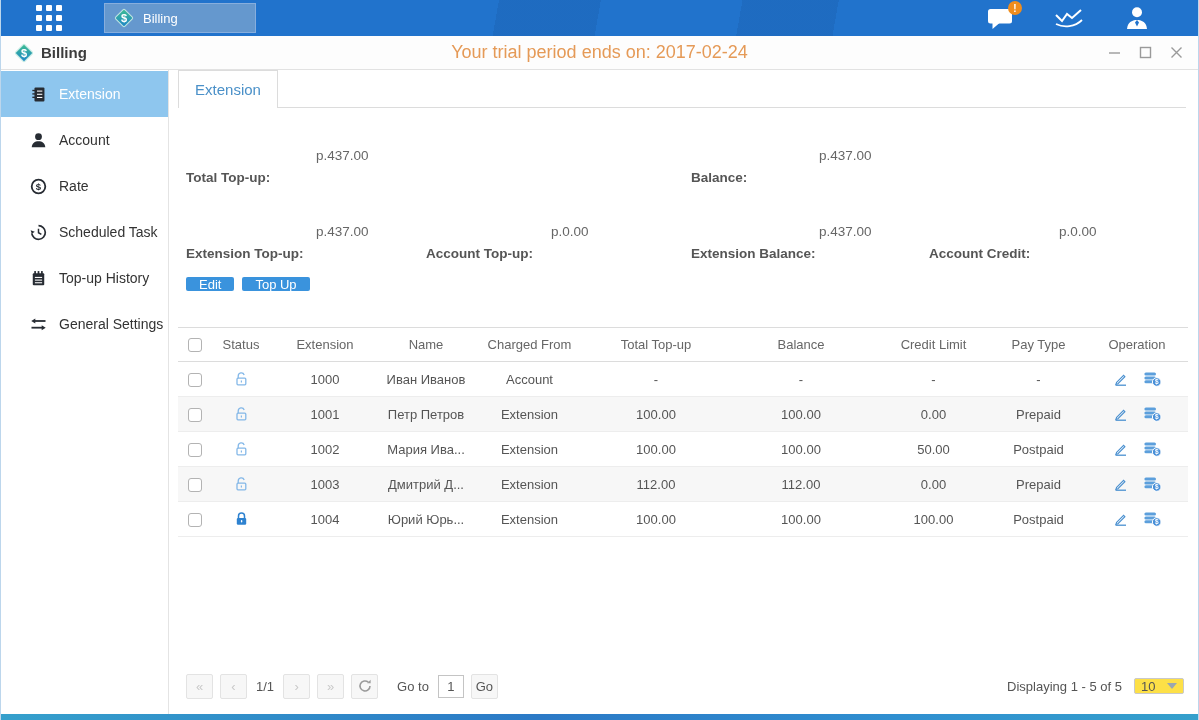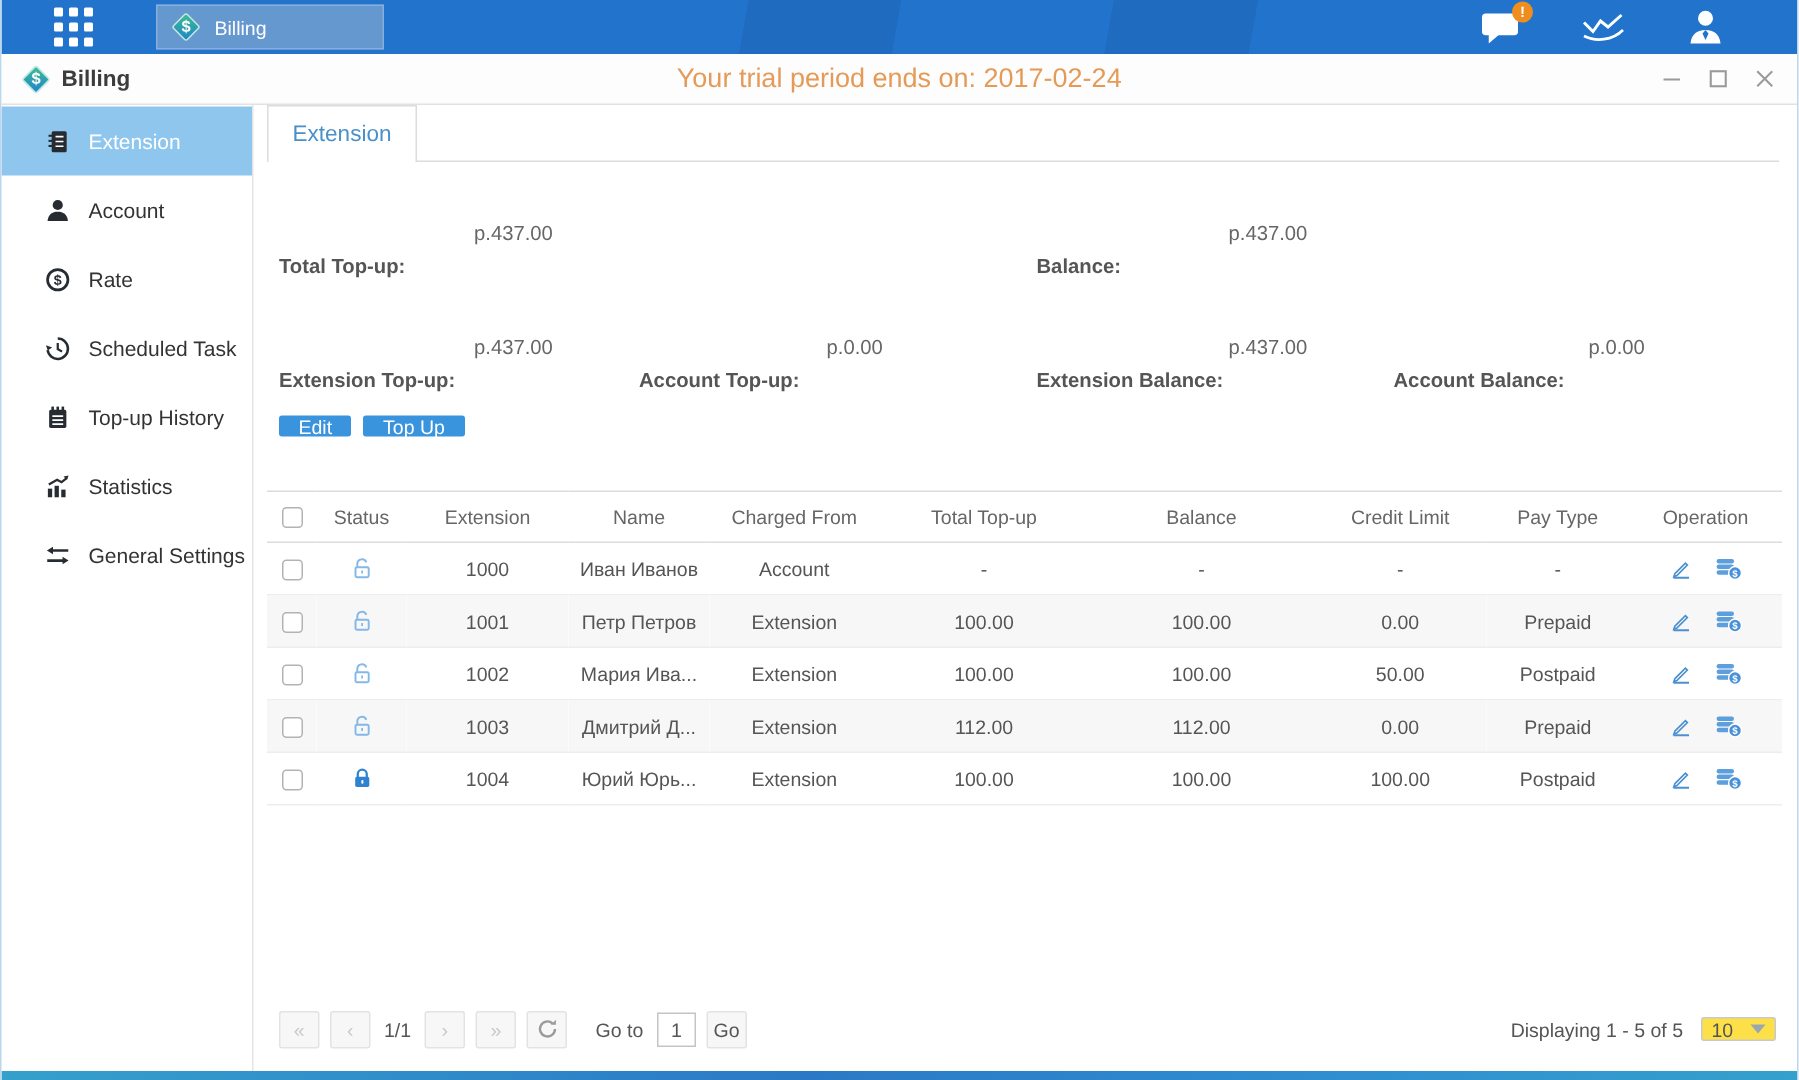--- a/index.html
+++ b/index.html
@@ -209,32 +209,20 @@
               <line x1="4.6" y1="9.5" x2="11.4" y2="9.5"></line>
               <line x1="4.6" y1="12" x2="11.4" y2="12"></line>
             </g>
           </svg>
         </span>
         <span>Top-up History</span>
       </div>
       <div class="side-item">
         <span class="side-ico">
           <svg viewBox="0 0 16 16">
-            <rect x="1.8" y="9.2" width="2.7" height="5.4" fill="#272c33"></rect>
-            <rect x="6" y="7.4" width="2.7" height="7.2" fill="#272c33"></rect>
-            <rect x="10.2" y="9.8" width="2.7" height="4.8" fill="#272c33"></rect>
-            <path d="M2.4 6.6L7.6 3.6l2.8 1.5 3.4-2.6" fill="none" stroke="#272c33" stroke-width="1.4"></path>
-            <path d="M14.8 1l-3.2.5 2.2 2.1z" fill="#272c33"></path>
-          </svg>
-        </span>
-        <span>Statistics</span>
-      </div>
-      <div class="side-item">
-        <span class="side-ico">
-          <svg viewBox="0 0 16 16">
             <line x1="4.6" y1="4.7" x2="14.6" y2="4.7" stroke="#272c33" stroke-width="1.7"></line>
             <path d="M5 2.4L1.2 4.7 5 7z" fill="#272c33"></path>
             <line x1="1.4" y1="11" x2="11.4" y2="11" stroke="#272c33" stroke-width="1.7"></line>
             <path d="M11 8.7l3.8 2.3-3.8 2.3z" fill="#272c33"></path>
           </svg>
         </span>
         <span>General Settings</span>
       </div>
     </div>
 
@@ -248,21 +236,21 @@
       <span class="val">p.437.00</span>
       <span class="lbl g5">Balance:</span>
       <span class="val">p.437.00</span>
 
       <span class="lbl" style="grid-column:1">Extension Top-up:</span>
       <span class="val">p.437.00</span>
       <span class="lbl">Account Top-up:</span>
       <span class="val">p.0.00</span>
       <span class="lbl">Extension Balance:</span>
       <span class="val">p.437.00</span>
-      <span class="lbl">Account Balance:</span>
+      <span class="lbl">Account Credit:</span>
       <span class="val">p.0.00</span>
     </div>
 
     <div class="actions">
       <button class="btn-primary">Edit</button>
       <button class="btn-primary">Top Up</button>
     </div>
 
     <table>
       <colgroup id="cols">

